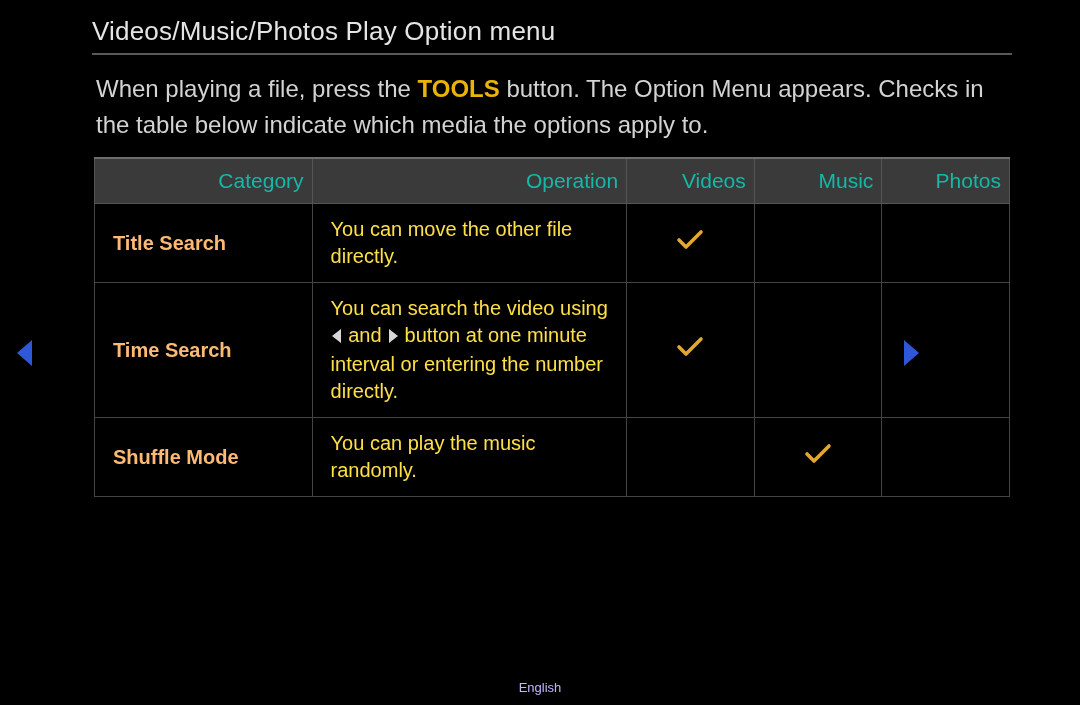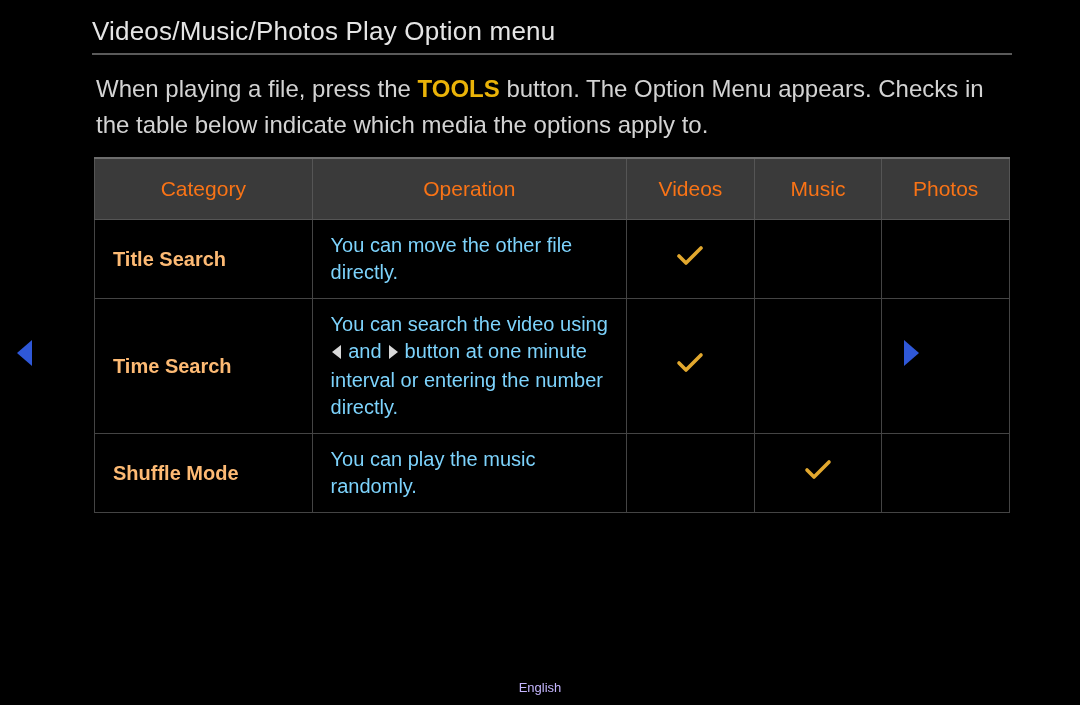--- a/index.html
+++ b/index.html
@@ -41,32 +41,32 @@
   }
   .intro .bold { font-weight: 700; color: #eab308; }
 
   table.opt {
     border-collapse: collapse;
     width: 916px;
     margin-left: 2px;
   }
   table.opt th {
     background: #3a3a3a;
-    color: #f97316;
+    color: #14b8a6;
     font-weight: 400;
     font-size: 21px;
-    padding: 18px 8px;
+    padding: 10px 8px;
     border: 1px solid #555;
     border-top: 2px solid #6d6d6d;
-    text-align: center;
+    text-align: right;
   }
   table.opt td {
     border: 1px solid #444;
     font-size: 20px;
-    color: #7dd3fc;
+    color: #fde047;
     padding: 12px 18px;
     vertical-align: middle;
     line-height: 1.35;
   }
   table.opt td.cat {
     color: #fdba74;
     font-weight: 700;
     white-space: nowrap;
   }
   table.opt td.center { text-align: center; }

